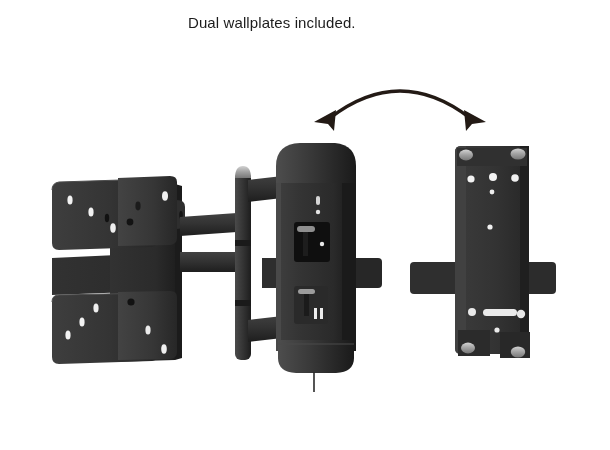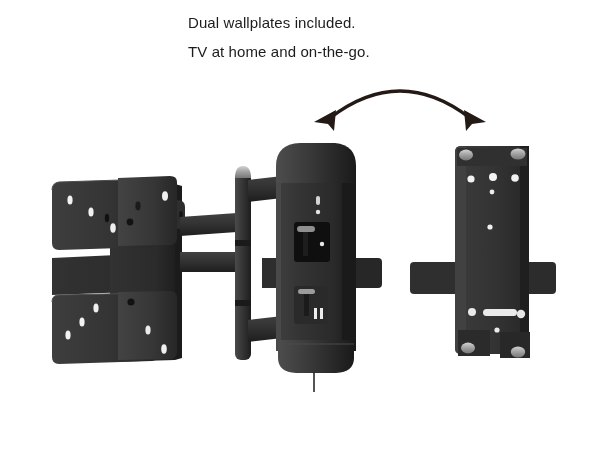--- a/index.html
+++ b/index.html
@@ -45,21 +45,20 @@
     height: 450px;
   }
 </style>
 </head>
 <body>
 
 <div id="canvas">
 
   <div class="caption" id="caption-line-1">Dual wallplates included.</div>
 
-  <div class="caption" id="caption-line-2">TV at home and on-the-go.</div>
 
   <svg id="arrow-svg" viewBox="0 0 200 80">
     <path d="M 30 56 Q 100 2 170 56" fill="none" stroke="#231a15" stroke-width="3.4" stroke-linecap="round"></path>
     <polygon points="14,60 36,48 34,69 28,62" fill="#231a15"></polygon>
     <polygon points="186,60 164,48 166,69 172,62" fill="#231a15"></polygon>
   </svg>
 
   <svg id="product-svg" viewBox="0 0 610 450">
     <defs>
       <linearGradient id="gPanel" x1="0" y1="0" x2="1" y2="0">

